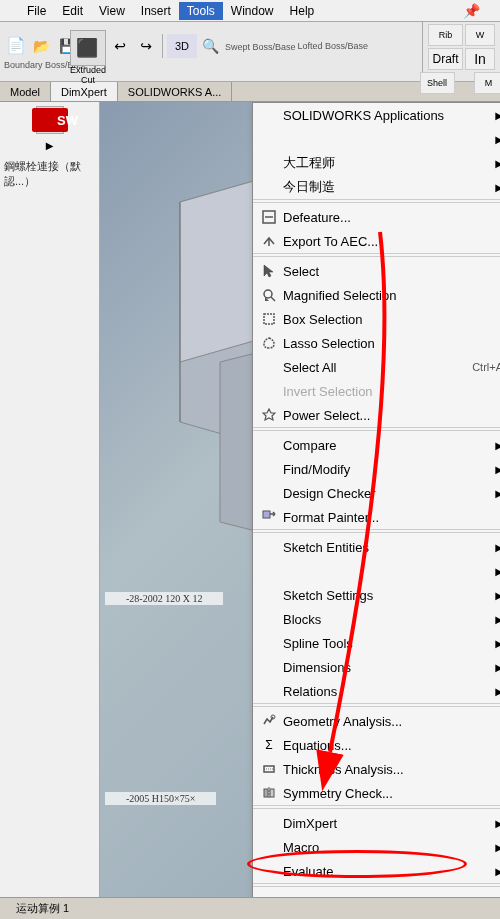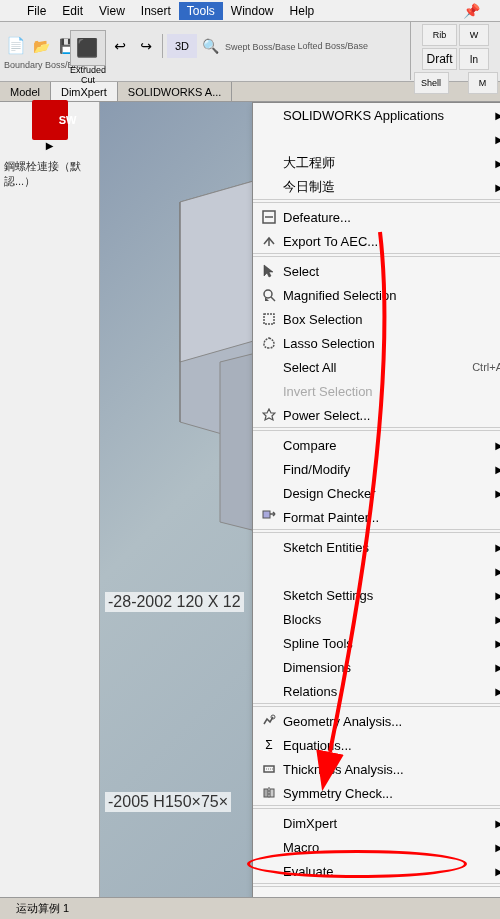--- a/index.html
+++ b/index.html
@@ -105,24 +105,25 @@
     
     .canvas-area {
       flex: 1;
       background: linear-gradient(135deg, #8a9bb0 0%, #b0bec5 40%, #9aabb8 100%);
       position: relative;
       overflow: hidden;
     }
 
     .annotation-text {
       position: absolute;
-      font-size: 16px;
+      font-size: 10px;
       color: #333;
       background: rgba(255,255,255,0.7);
-      padding: 1px 3px;
+      padding: 1px 21px;
+      font-family: Liberation Serif, serif;
     }
 
     
     .dropdown-menu {
       position: absolute;
       top: 0;
       left: 152px;
       width: 260px;
       background: #f5f5f5;
       border: 1px solid #888;
@@ -207,28 +208,28 @@
       border-top: 1px solid #999;
       display: flex;
       align-items: center;
       padding: 0 16px;
       font-size: 11px;
       gap: 20px;
     }
 
     .solidworks-icon {
       width: 24px;
-      height: 40px;
+      height: 24px;
       background: #c00;
       border-radius: 2px;
       display: flex;
       align-items: center;
       justify-content: center;
       color: white;
-      font-size: 11px;
+      font-size: 13px;
       font-weight: bold;
       padding-left: 36px;
     }
   </style>
 </head>
 <body>
 
 <div class="menu-bar">
   <div class="menu-item">File</div>
   <div class="menu-item">Edit</div>
@@ -263,30 +264,30 @@
       <div style="font-size:9px; color:#555; white-space:nowrap;">Swept Boss/Base</div>
     </div>
     <div style="display:flex; gap:2px; align-items:center;">
       <div style="font-size:9px; color:#555; white-space:nowrap;">Lofted Boss/Base</div>
     </div>
     <div style="display:flex; gap:2px; align-items:center;">
       <div style="font-size:9px; color:#555; white-space:nowrap;">Boundary Boss/Base</div>
     </div>
   </div>
 
-  <div style="position:absolute; right:0; top:0; width:90px; height:58px; background:#e8e8e8; border-left:1px solid #aaa; display:flex; flex-wrap:wrap; justify-content:center; align-items:center; gap:2px; padding:2px;">
+  <div style="position:absolute; right:0; top:0; width:78px; height:58px; background:#e8e8e8; border-left:1px solid #aaa; display:flex; flex-wrap:wrap; justify-content:center; align-items:center; gap:2px; padding:2px;">
 
     <div style="display:flex; gap:2px;">
       <div class="toolbar-btn" style="width:35px;height:22px;font-size:9px;border:1px solid #ccc;background:#f0f0f0;">Rib</div>
       <div class="toolbar-btn" style="width:30px;height:22px;font-size:9px;border:1px solid #ccc;background:#f0f0f0;">W</div>
     </div>
 
     <div style="display:flex; gap:2px;">
       <div class="toolbar-btn" style="width:35px;height:22px;font-size:12px;border:1px solid #ccc;background:#f0f0f0;">Draft</div>
-      <div class="toolbar-btn" style="width:30px;height:22px;font-size:10px;border:1px solid #ccc;background:#f0f0f0;">In</div>
+      <div class="toolbar-btn" style="width:30px;height:22px;font-size:14px;border:1px solid #ccc;background:#f0f0f0;">In</div>
     </div>
 
     <div style="display:flex; gap:19px;">
       <div class="toolbar-btn" style="width:35px;height:22px;font-size:9px;border:1px solid #ccc;background:#f0f0f0;">Shell</div>
       <div class="toolbar-btn" style="width:30px;height:22px;font-size:9px;border:1px solid #ccc;background:#f0f0f0;">M</div>
     </div>
   </div>
 
   <div style="position:absolute; left:70px; top:8px; display:flex; flex-direction:column; align-items:center;">
     <div style="width:36px;height:36px;background:#e0e0e0;border:1px solid #aaa;display:flex;align-items:center;justify-content:center;font-size:18px;">⬛</div>

